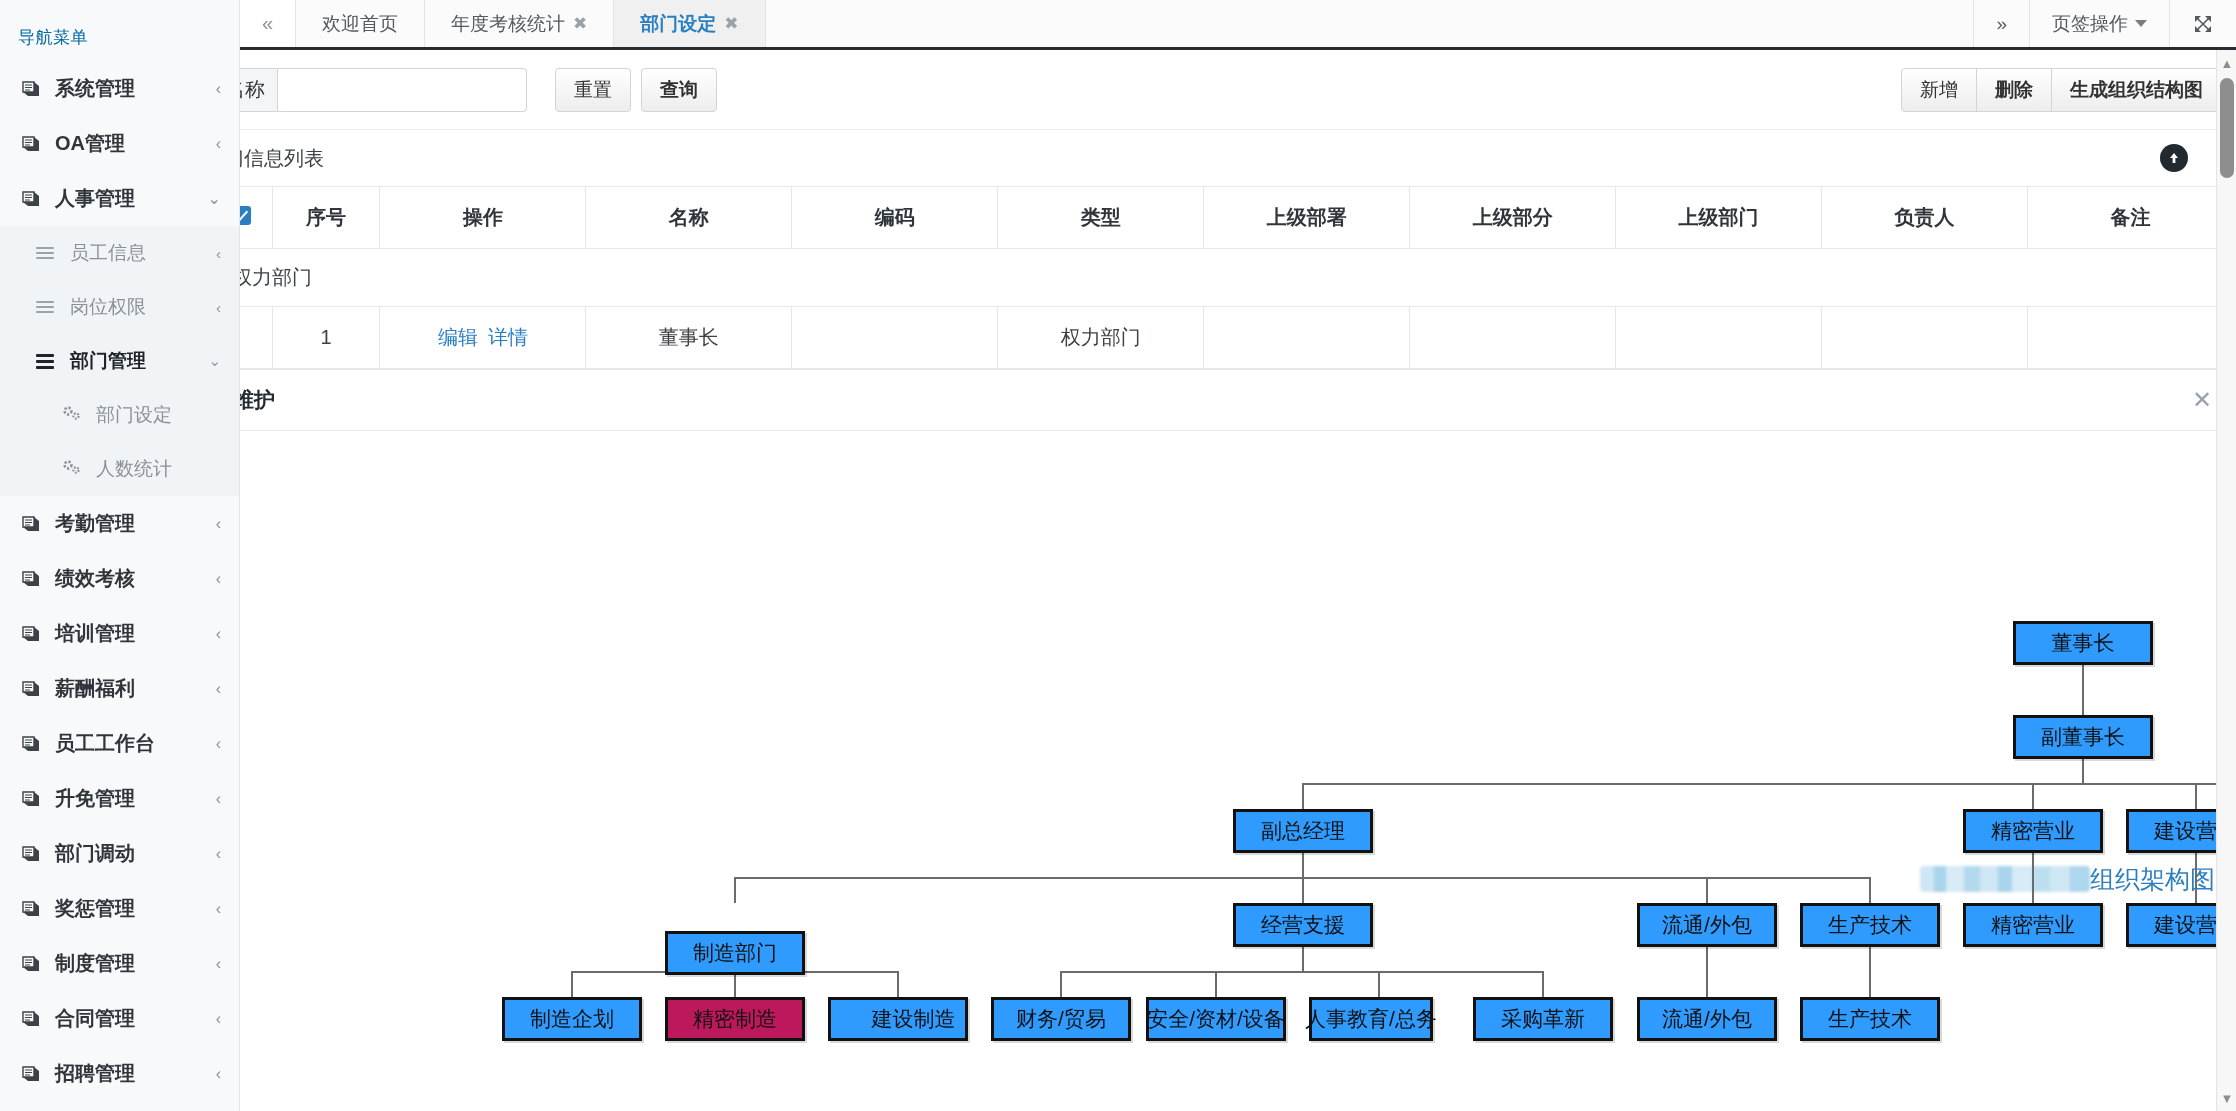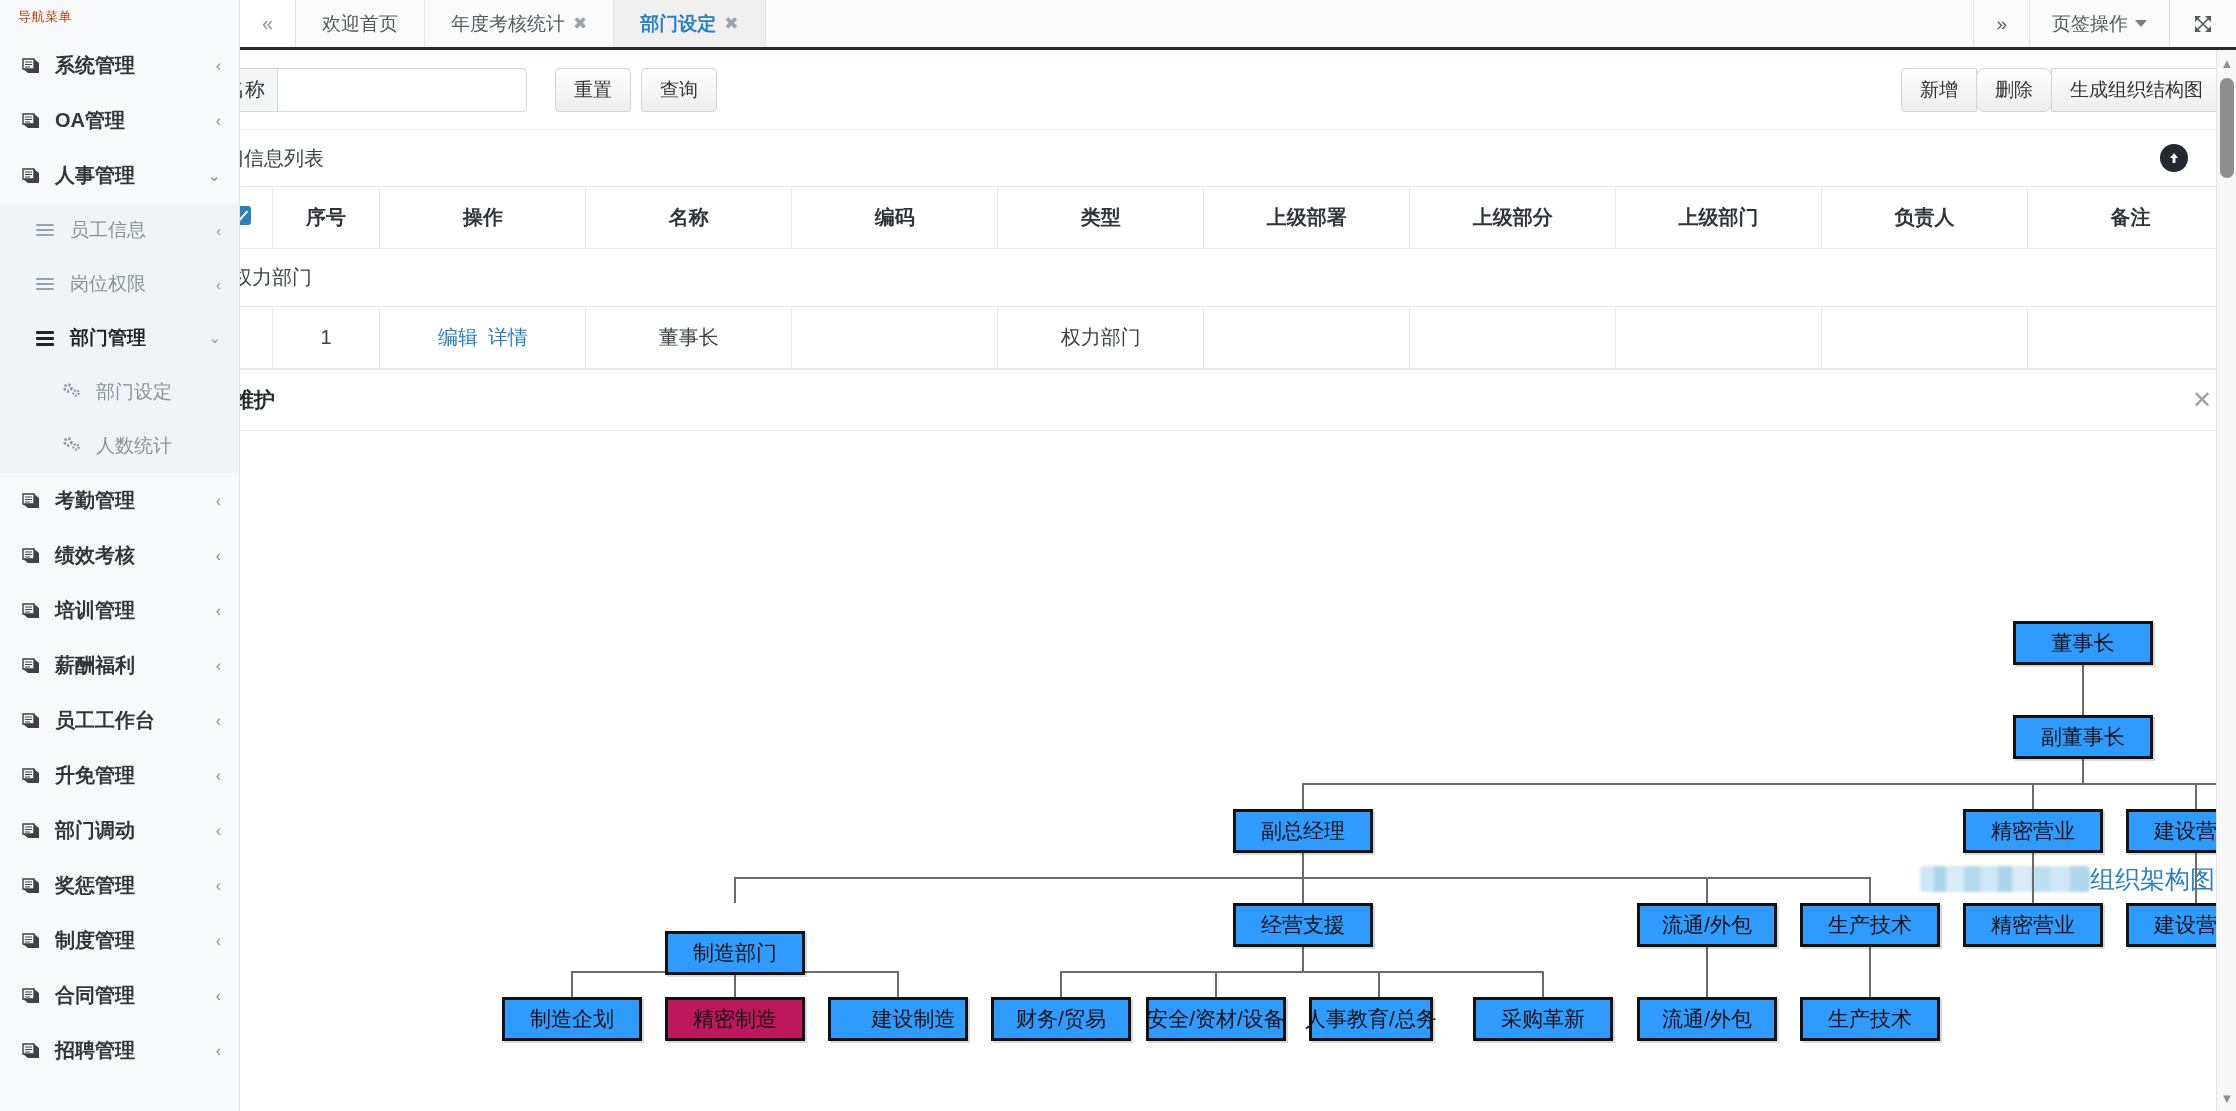--- a/index.html
+++ b/index.html
@@ -17,22 +17,22 @@
   
   .sidebar {
     width: 240px; height: 1111px;
     background: #f7f9fa;
     border-right: 1px solid #dfe4e8;
     flex: 0 0 240px;
     position: relative;
     overflow: hidden;
   }
   .sidebar-title {
-    color: #c2410c; font-size: 13px;
-    padding: 8px 0 12px 18px;
+    color: #0369a1; font-size: 17px;
+    padding: 26px 0 12px 18px;
     letter-spacing: .5px;
   }
   .nav-item {
     display: flex; align-items: center;
     height: 55px; padding: 0 18px 0 20px;
     cursor: pointer; position: relative;
   }
   .nav-item .ico {
     width: 22px; height: 22px; margin-right: 13px;
     display: inline-flex; align-items: center; justify-content: center;
@@ -110,23 +110,23 @@
   .fld-input {
     width: 250px; height: 44px; border: 1px solid #cfd5da;
     border-radius: 0 4px 4px 0; padding: 0 10px; font-size: 19px; outline: none;
     background:#fff;
   }
   .btn {
     height: 44px; padding: 0 18px; font-size: 19px;
     background: linear-gradient(#ffffff,#ededed);
     border: 1px solid #cfd5da; color: #333; cursor: pointer; border-radius: 4px;
   }
-  .btn + .btn { margin-left: 10px; }
+  .btn + .btn { margin-left: 10px; font-weight: bold; }
   .btn-group { display: flex; margin-left: auto; }
-  .btn-group .btn { border-radius: 8px; margin-left: -1px; }
+  .btn-group .btn { border-radius: 0; margin-left: -1px; }
   .btn-group .btn:first-child { border-radius: 4px 0 0 4px; margin-left: 0; }
   .btn-group .btn:last-child { border-radius: 0 4px 4px 0; }
 
   
   .list-head {
     height: 56px; display: flex; align-items: center;
     font-size: 20px; color: #3d4248; position: relative; padding-left: 0;
   }
   .list-head .lh-title { margin-left: -16px; }
   .refresh-ico {

